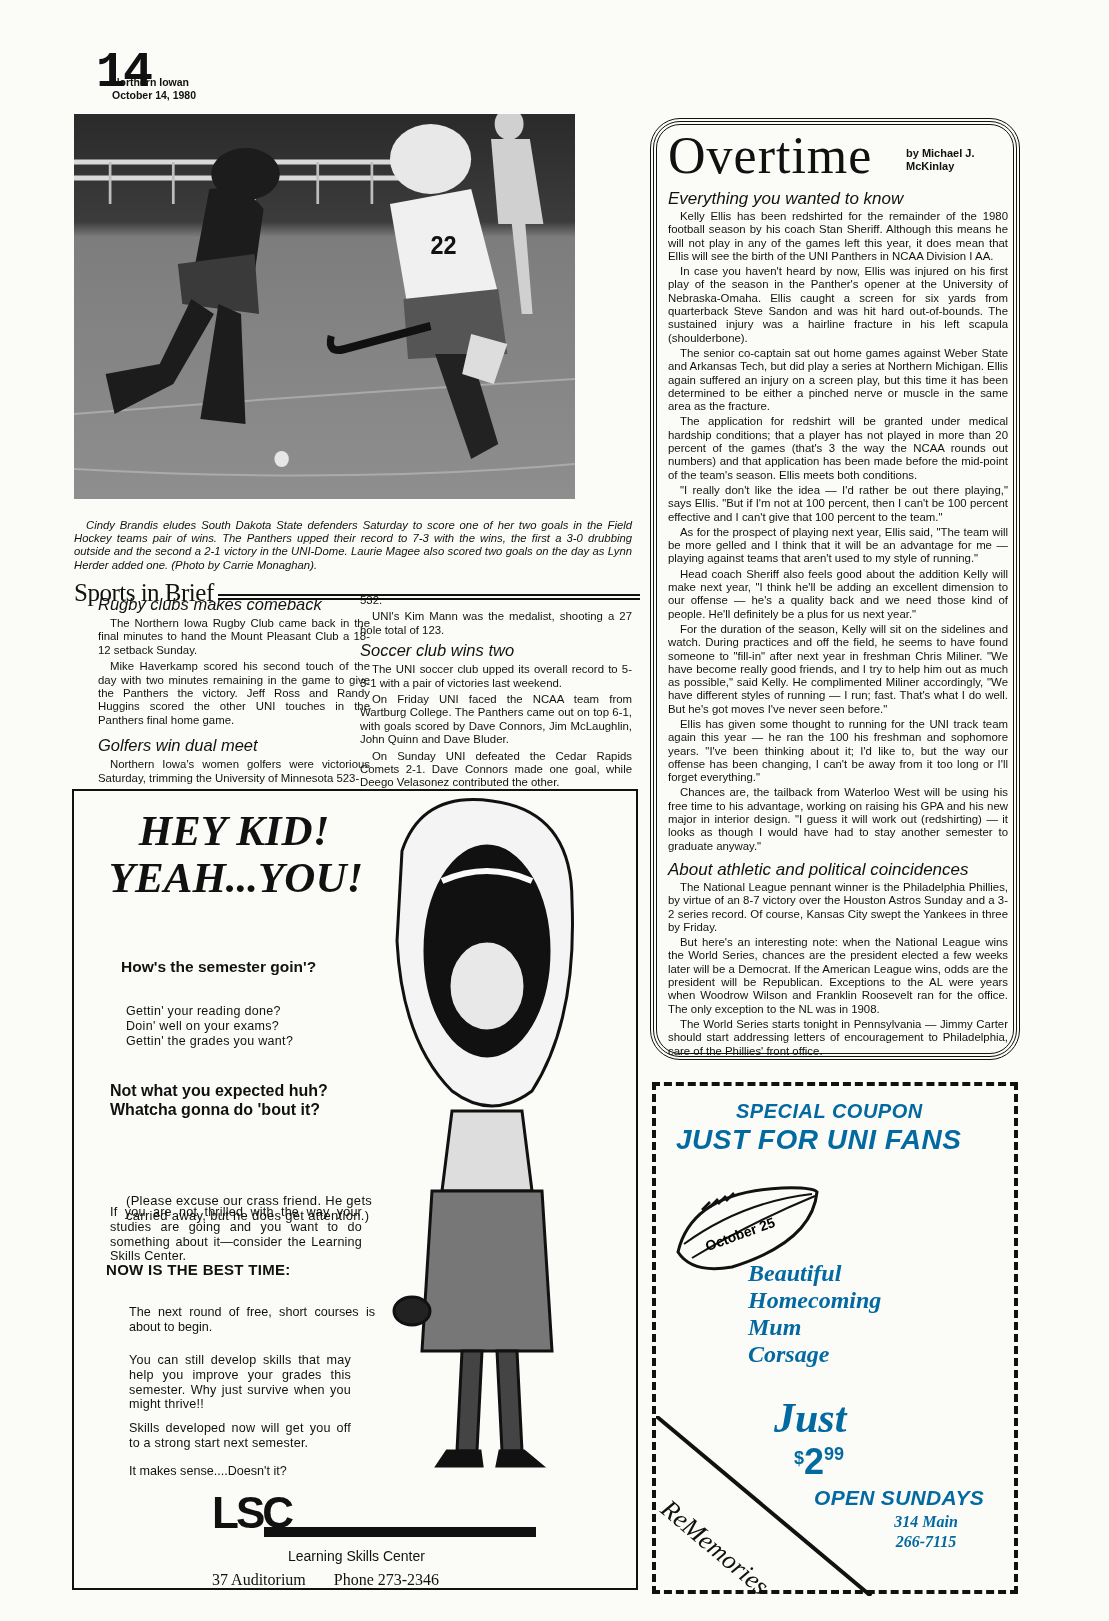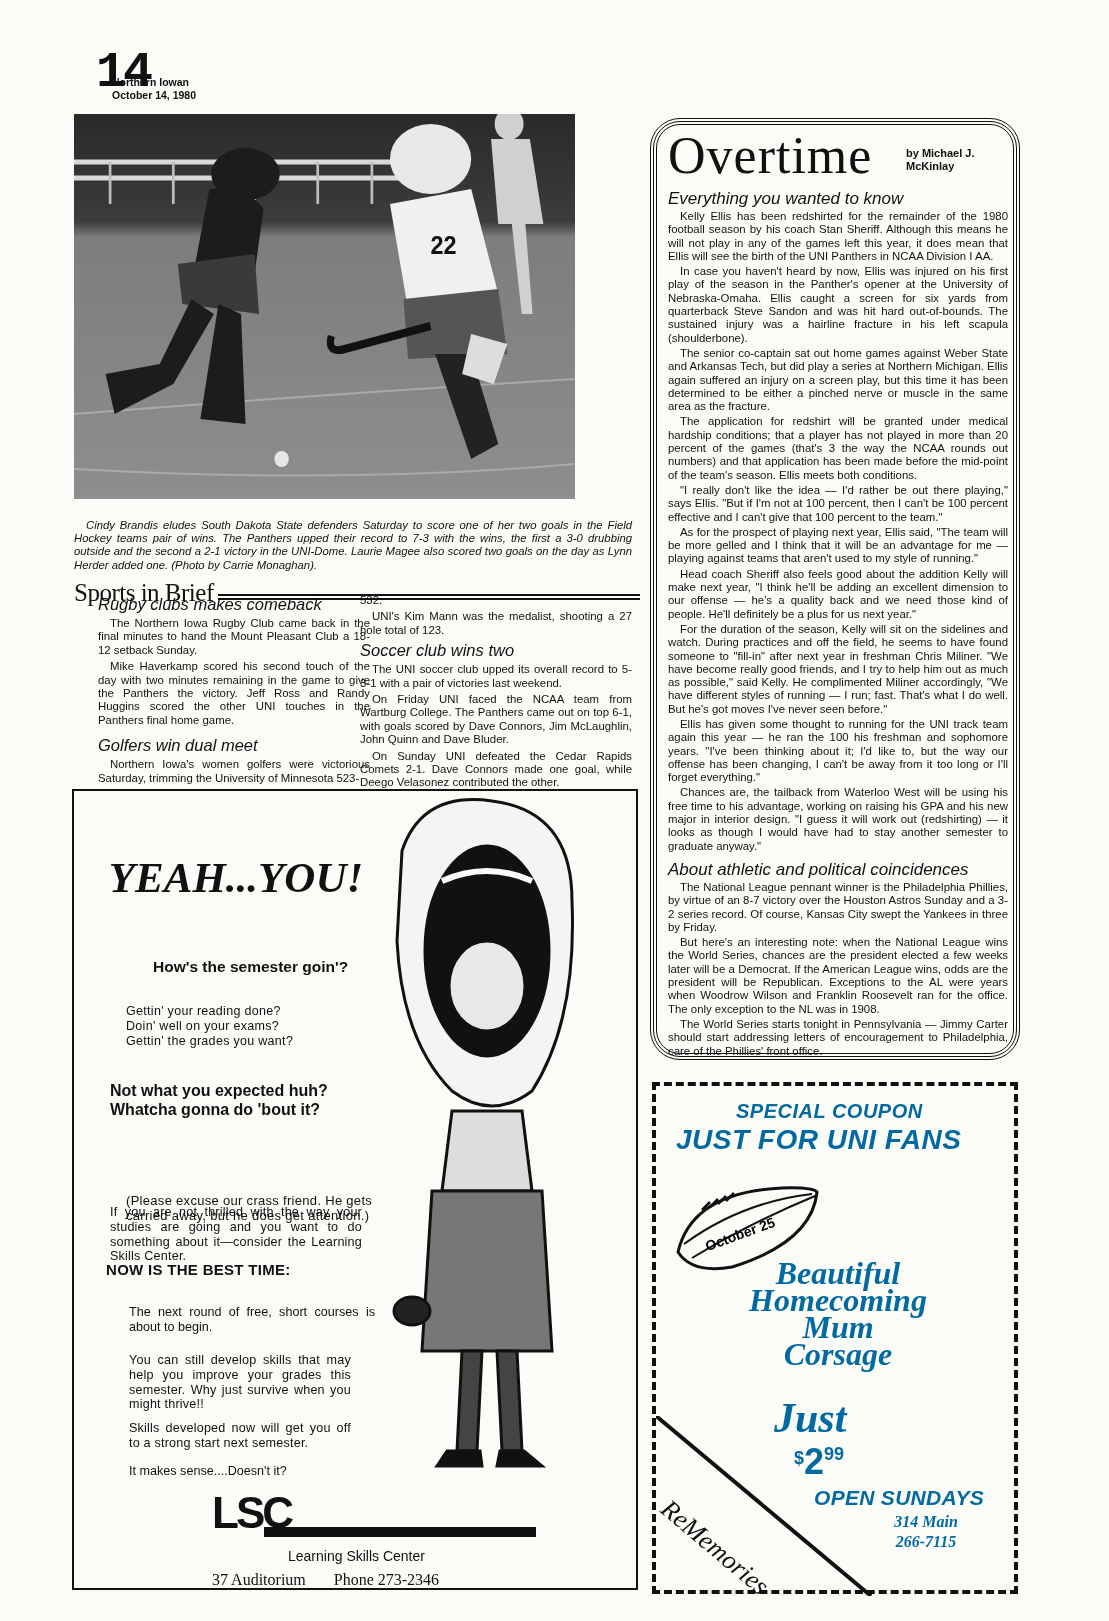--- a/index.html
+++ b/index.html
@@ -30,21 +30,21 @@
   .subhead { font-style: italic; font-size: 16.5px; line-height: 20px; margin: 2px 0 3px; font-weight: normal; }
   .col-a { left: 74px; top: 592px; width: 272px; margin-left: 24px; }
   .col-b { left: 360px; top: 592px; width: 272px; }
 
   
   .ad-lsc { left: 72px; top: 789px; width: 566px; height: 801px; border: 2px solid #111; background: #fbfbf8; }
   .ad-lsc .hey { position: absolute; left: 0; width: 330px; text-align: center; font-family: "Liberation Serif", serif; font-style: italic; font-weight: bold; font-size: 43px; line-height: 44px; }
   .ad-lsc .t-hey { top: 18px; left: 20px; width: 280px; }
   .ad-lsc .t-yeah { top: 65px; left: 12px; width: 300px; letter-spacing: 0; }
   .ad-lsc .lsc-txt { position: absolute; font-family: "Liberation Sans", sans-serif; }
-  .q1 { left: 47px; top: 167px; font-size: 15.5px; font-weight: bold; margin-left: 32px; }
+  .q1 { left: 47px; top: 167px; font-size: 15.5px; font-weight: bold; }
   .qs { left: 52px; top: 213px; font-size: 12.5px; line-height: 15px; letter-spacing: 0.3px; }
   .bigq { left: 36px; top: 290px; font-size: 16px; font-weight: bold; line-height: 19px; }
   .paren { left: 52px; top: 359px; font-size: 13px; line-height: 14.5px; letter-spacing: 0.3px; margin-top: 44px; }
   .ifyou { left: 36px; top: 414px; width: 252px; font-size: 12.6px; line-height: 14.8px; text-align: justify; letter-spacing: 0.2px; }
   .now { left: 32px; top: 470px; font-size: 15px; font-weight: bold; letter-spacing: 0.3px; }
   .block1 { left: 55px; top: 514px; width: 246px; font-size: 12.6px; line-height: 14.8px; text-align: justify; }
   .block2 { left: 55px; top: 562px; width: 222px; font-size: 12.6px; line-height: 14.8px; text-align: justify; letter-spacing: 0.2px; }
   .block3 { left: 55px; top: 630px; width: 222px; font-size: 12.6px; line-height: 14.8px; text-align: justify; letter-spacing: 0.2px; }
   .block4 { left: 55px; top: 673px; font-size: 12.6px; }
   .register { left: 322px; top: 666px; font-size: 21px; font-weight: bold; line-height: 23px; text-align: center; width: 200px; }
@@ -64,21 +64,21 @@
   .ot-body p { text-indent: 12px; margin-bottom: 2px; }
   .ot-body .subhead { font-size: 17px; line-height: 21px; margin: 0 0 1px; }
   .ot-body .subhead.second { margin-top: 6px; }
 
   
   .coupon { left: 652px; top: 1082px; width: 366px; height: 512px; border: 4px dashed #111; background: #fbfbf8; }
   .cp { position: absolute; font-family: "Liberation Serif", serif; font-style: italic; font-weight: bold; color: #0369a1; }
   .cp-special { left: 80px; top: 14px; font-size: 20px; letter-spacing: 0.5px; font-style: normal; font-family: "Liberation Sans", sans-serif; font-style: italic; }
   .cp-just-fans { left: 20px; top: 38px; font-size: 28px; letter-spacing: 0.5px; font-family: "Liberation Sans", sans-serif; text-align: center; }
   .cp-forever { left: 262px; top: 94px; width: 100px; font-size: 20px; line-height: 24px; text-align: center; }
-  .cp-beautiful { left: 92px; top: 174px; width: 180px; font-size: 32px; line-height: 27px; text-align: center; }
+  .cp-beautiful { left: 92px; top: 174px; width: 180px; font-size: 24px; line-height: 27px; }
   .cp-just { left: 118px; top: 312px; font-size: 42px; line-height: 40px; }
   .cp-price { left: 138px; top: 350px; font-size: 36px; line-height: 36px; font-style: normal; font-family: "Liberation Sans", sans-serif; }
   .cp-price sup { font-size: 18px; vertical-align: 14px; }
   .cp-price .dollar { font-size: 18px; vertical-align: 10px; }
   .cp-open { left: 158px; top: 400px; font-size: 21px; letter-spacing: 0.3px; font-family: "Liberation Sans", sans-serif; }
   .cp-addr { left: 210px; top: 426px; width: 120px; font-size: 16px; line-height: 20px; text-align: center; }
   .cp-football { position: absolute; left: 16px; top: 96px; width: 150px; height: 90px; }
   .cp-diag { position: absolute; left: 0; top: 330px; width: 230px; height: 180px; }
   .cp-rememories { position: absolute; left: 18px; top: 408px; font-family: "Liberation Serif", serif; font-style: italic; font-size: 26px; transform: rotate(40deg); transform-origin: left top; white-space: nowrap; }
 </style>
@@ -166,20 +166,21 @@
 <div class="abs col col-b" style="top:594px">
   <p class="noind">532.</p>
   <p>UNI's Kim Mann was the medalist, shooting a 27 hole total of 123.</p>
   <h3 class="subhead">Soccer club wins two</h3>
   <p>The UNI soccer club upped its overall record to 5-3-1 with a pair of victories last weekend.</p>
   <p>On Friday UNI faced the NCAA team from Wartburg College. The Panthers came out on top 6-1, with goals scored by Dave Connors, Jim McLaughlin, John Quinn and Dave Bluder.</p>
   <p>On Sunday UNI defeated the Cedar Rapids Comets 2-1. Dave Connors made one goal, while Deego Velasonez contributed the other.</p>
 </div>
 
 <div class="abs ad-lsc">
+  <div class="hey t-hey">HEY KID!</div>
   <div class="hey t-yeah">YEAH...YOU!</div>
 
   <svg class="cartoon" viewBox="0 0 200 690">
     <g fill="none" stroke="#111" stroke-width="3">
       <path d="M20 60 Q 40 0 110 10 Q 190 20 190 110 Q 195 230 150 300 Q 110 330 70 300 Q 20 250 15 150 Z" fill="#f4f4f4"></path>
       <ellipse cx="105" cy="160" rx="62" ry="105" fill="#111"></ellipse>
       <ellipse cx="105" cy="195" rx="38" ry="45" fill="#e8e8e8"></ellipse>
       <path d="M60 90 Q 105 70 150 90" stroke="#fafafa" stroke-width="6"></path>
       <path d="M70 320 L 60 400 L 150 400 L 140 320 Z" fill="#ddd"></path>
       <path d="M50 400 L 40 560 L 170 560 L 160 400 Z" fill="#777"></path>

